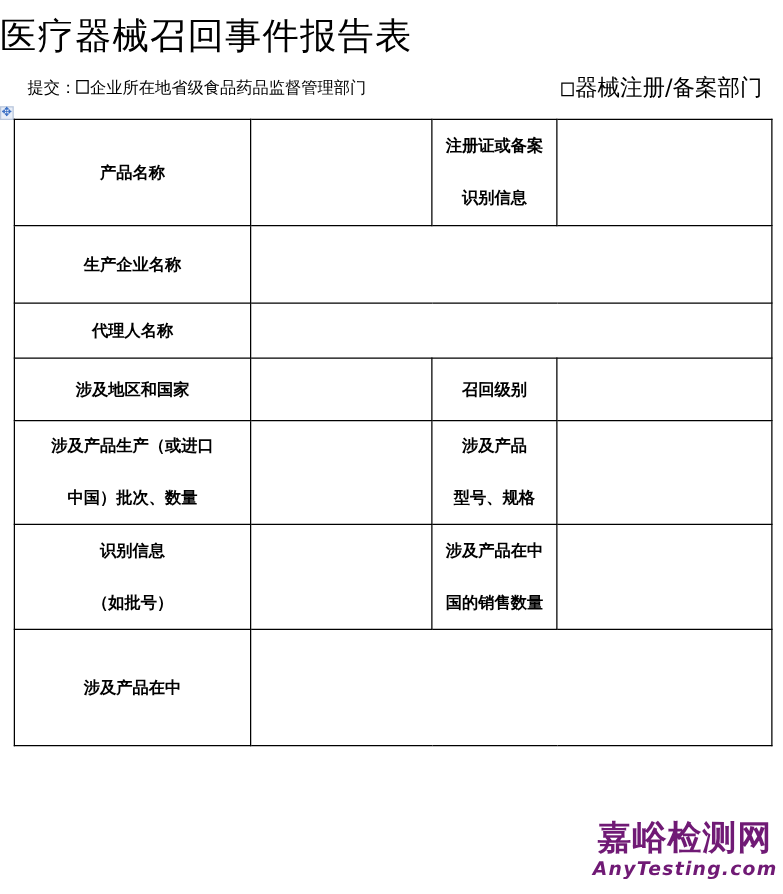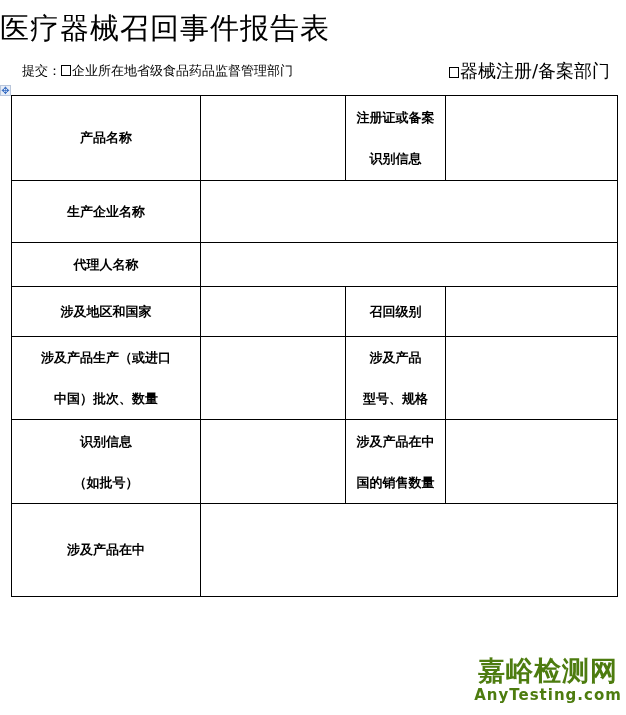--- a/index.html
+++ b/index.html
@@ -13,24 +13,24 @@
           vertical-align: -1px; margin-right: 1px; box-sizing: border-box; }
   .move-handle { position: absolute; left: 0; top: 85px; width: 11px; height: 11px;
                  background: #e8eef8; border: 1px solid #b9c6db; box-sizing: border-box;
                  color: #3a6fc4; font-size: 10px; line-height: 9px; text-align: center; }
   table.form { position: absolute; left: 11px; top: 95px; width: 606px;
                border-collapse: collapse; table-layout: fixed; }
   table.form td { border: 1.5px solid #000; text-align: center; vertical-align: middle;
                   font-size: 13px; padding: 0; font-weight: bold; }
   .cell-label { line-height: 41px; }
   .watermark { position: absolute; left: 474px; top: 656px; width: 148px; text-align: center;
-               color: #4d7c0f; pointer-events: none; }
+               color: #701a75; pointer-events: none; }
   .wm-cn { font-size: 27px; line-height: 30px; font-weight: bold; letter-spacing: 1px; }
-  .wm-en { font-size: 15px; line-height: 18px; font-weight: bold;
-           font-family: "DejaVu Sans", sans-serif; letter-spacing: 1px; }
+  .wm-en { font-size: 15px; line-height: 18px; font-style: italic; font-weight: bold;
+           font-family: "DejaVu Sans", sans-serif; letter-spacing: 1px; text-align: right; }
 </style>
 </head>
 <body>
 
 <div class="title">医疗器械召回事件报告表</div>
 
 <div class="submit-line">
   <span>提交：</span><span class="cbox"></span><span>企业所在地省级食品药品监督管理部门</span>
 </div>
 <div class="submit-right">

